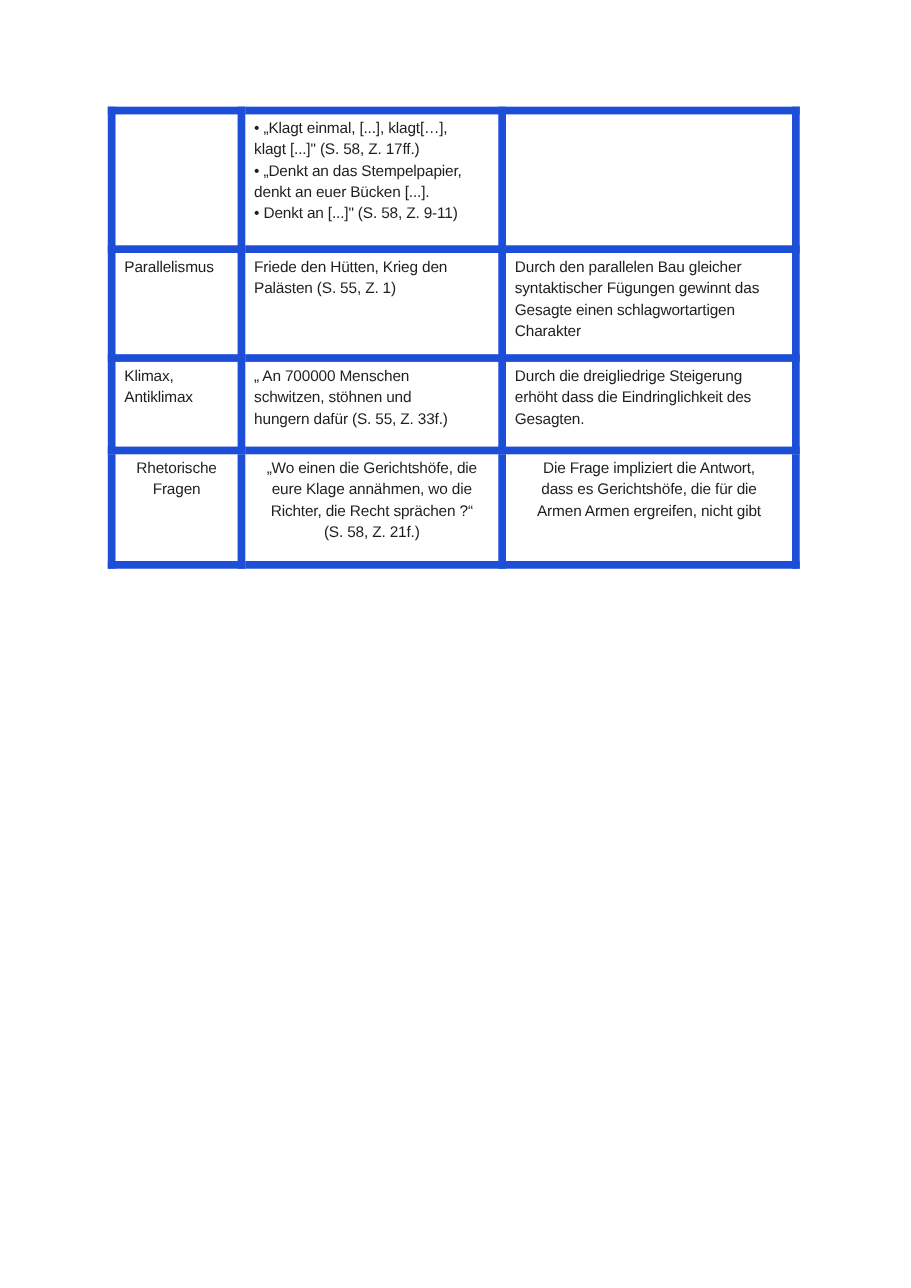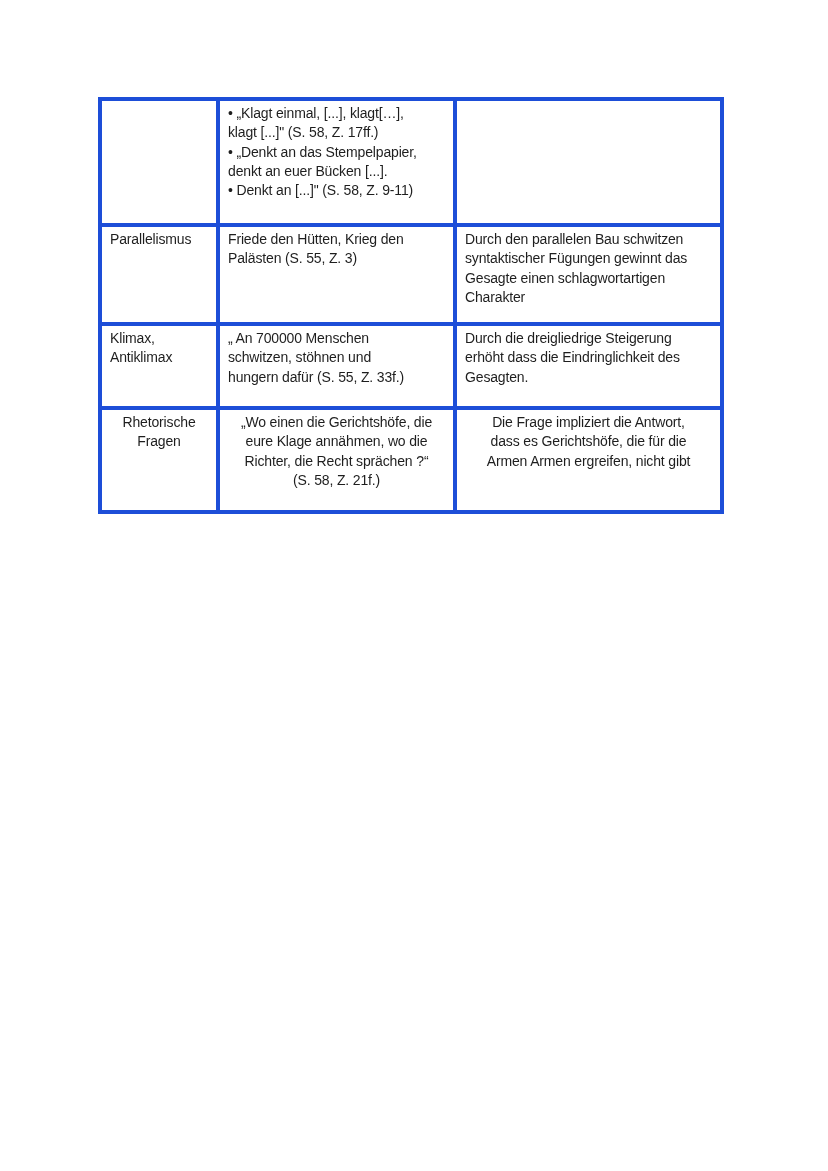--- a/index.html
+++ b/index.html
@@ -27,21 +27,21 @@
     top: 97px;
     width: 622px;
     border-collapse: collapse;
     table-layout: fixed;
     font-size: 14px;
     line-height: 19.3px;
     letter-spacing: -0.15px;
     color: #1e1e1e;
   }
   table.rhetoric-table td {
-    border: 4px solid #1d4ed8;
+    border: 7px solid #1d4ed8;
     vertical-align: top;
     padding: 3px 8px 3px 8px;
     white-space: pre-line;
     overflow: hidden;
   }
   col.c-term { width: 118px; }
   col.c-example { width: 237px; }
   col.c-explanation { width: 267px; }
   tr.r0 { height: 126px; }
   tr.r1 { height: 99px; }
@@ -64,22 +64,22 @@
         <td>• „Klagt einmal, [...], klagt[…],
 klagt [...]" (S. 58, Z. 17ff.)
 • „Denkt an das Stempelpapier,
 denkt an euer Bücken [...].
 • Denkt an [...]" (S. 58, Z. 9-11)</td>
         <td></td>
       </tr>
       <tr class="r1">
         <td>Parallelismus</td>
         <td>Friede den Hütten, Krieg den
-Palästen (S. 55, Z. 3)</td>
-        <td>Durch den parallelen Bau schwitzen
+Palästen (S. 55, Z. 1)</td>
+        <td>Durch den parallelen Bau gleicher
 syntaktischer Fügungen gewinnt das
 Gesagte einen schlagwortartigen
 Charakter</td>
       </tr>
       <tr class="r2">
         <td>Klimax,
 Antiklimax</td>
         <td>„ An 700000 Menschen
 schwitzen, stöhnen und
 hungern dafür (S. 55, Z. 33f.)</td>

